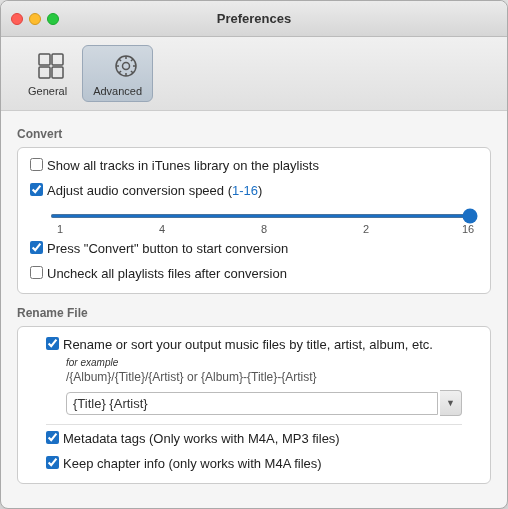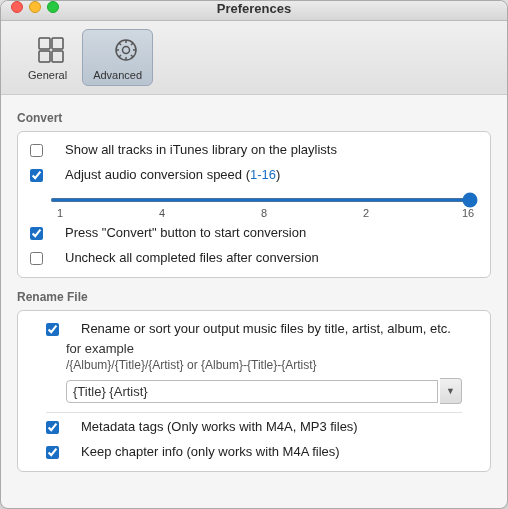--- a/index.html
+++ b/index.html
@@ -21,23 +21,23 @@
       border: 1px solid #aaa;
       box-shadow: 0 4px 20px rgba(0,0,0,0.3);
       display: flex;
       flex-direction: column;
     }
 
     .titlebar {
       background: linear-gradient(180deg, #ebebeb 0%, #d6d6d6 100%);
       border-bottom: 1px solid #bbb;
       border-radius: 8px 8px 0 0;
-      height: 20px;
-      display: flex;
-      align-items: flex-start;
+      height: 36px;
+      display: flex;
+      align-items: center;
       justify-content: center;
       position: relative;
     }
 
     .traffic-lights {
       position: absolute;
       left: 10px;
       display: flex;
       gap: 6px;
       align-items: center;
@@ -122,22 +122,22 @@
     .section-box {
       border: 1px solid #ccc;
       border-radius: 6px;
       background: #fff;
       padding: 10px 12px;
       margin-bottom: 12px;
     }
 
     .checkbox-row {
       display: flex;
-      align-items: center;
-      gap: 22px;
+      align-items: flex-start;
+      gap: 4px;
       margin-bottom: 8px;
     }
 
     .checkbox-row:last-child {
       margin-bottom: 0;
     }
 
     .checkbox-row input[type="checkbox"] {
       width: 13px;
       height: 13px;
@@ -194,22 +194,23 @@
       background: #fff;
       padding: 10px 28px;
     }
 
     .rename-sub {
       margin-left: 20px;
       margin-top: 4px;
     }
 
     .rename-sub .example-label {
-      font-size: 13px;
+      font-size: 10px;
       color: #333;
+      font-style: italic;
       margin-bottom: 2px;
     }
 
     .rename-sub .format-example {
       font-size: 12px;
       color: #555;
       margin-bottom: 6px;
     }
 
     .input-with-btn {
@@ -324,21 +325,21 @@
         </div>
       </div>
 
       <div class="checkbox-row">
         <input type="checkbox" id="press-convert" checked="" style="">
         <label class="checkbox-label" for="press-convert">Press "Convert" button to start conversion</label>
       </div>
 
       <div class="checkbox-row">
         <input type="checkbox" id="uncheck-completed" style="">
-        <label class="checkbox-label" for="uncheck-completed">Uncheck all completed files after conversion</label>
+        <label class="checkbox-label" for="uncheck-completed">Uncheck all playlists files after conversion</label>
       </div>
 
     </div>
 
     <div class="output-section-label">Rename File</div>
     <div class="output-section-box">
 
       <div class="checkbox-row" style="margin-bottom:4px;">
         <input type="checkbox" id="rename-sort" checked="" style="">
         <label class="checkbox-label" for="rename-sort">Rename or sort your output music files by title, artist, album, etc.</label>

